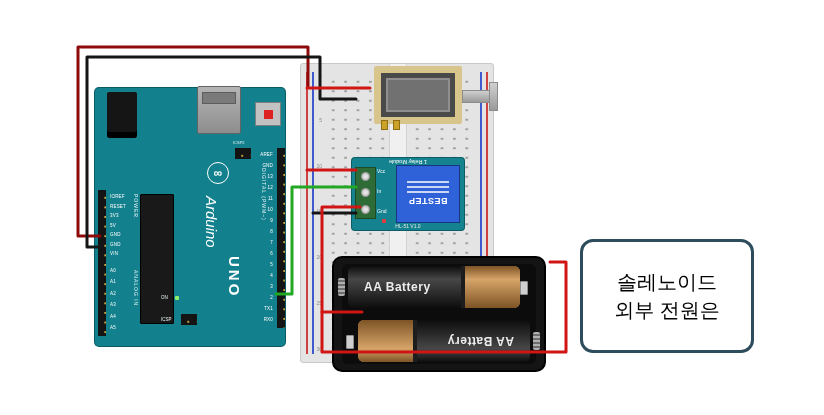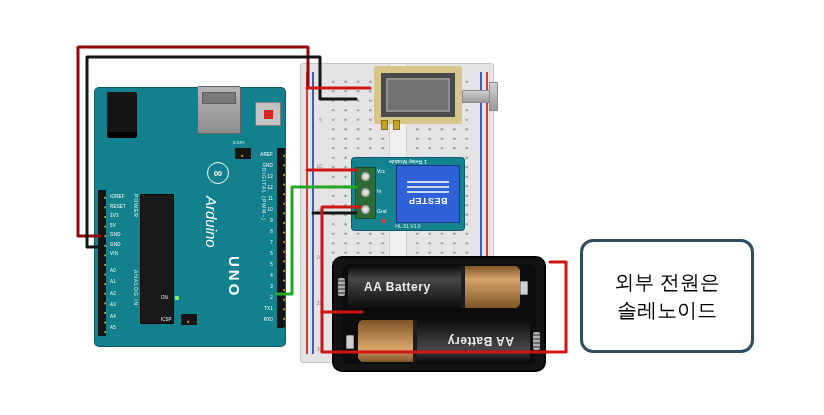--- a/index.html
+++ b/index.html
@@ -234,17 +234,17 @@
     <path d="M307 88 L370 88" stroke="#d11414" style="stroke: rgb(209, 20, 20);"></path>
     <path d="M307 170 L356 170" stroke="#d11414" style="stroke: rgb(209, 20, 20);"></path>
     <path d="M276 294 L292 294 L292 187 L356 187" stroke="#22a822" style="stroke: rgb(34, 168, 34);"></path>
     <path d="M313 213 L356 213" stroke="#151515" style="stroke: rgb(21, 21, 21);"></path>
     <path d="M360 207 L322 207 L322 352 L566 352 L566 262 L550 262" stroke="#d11414" style="stroke: rgb(209, 20, 20);"></path>
     <path d="M322 312 L362 312" stroke="#d11414" style="stroke: rgb(209, 20, 20);"></path>
   </svg>
 
 
   <div class="note note2 abs" style="left: 580px; top: 239px; width: 168px; height: 108px; border-color: rgb(46, 77, 92);">
+      <div>솔레노이드</div>
       <div>외부 전원은</div>
-      <div>솔레노이드</div>
     </div>
 
 </div>
 
 </body></html>

